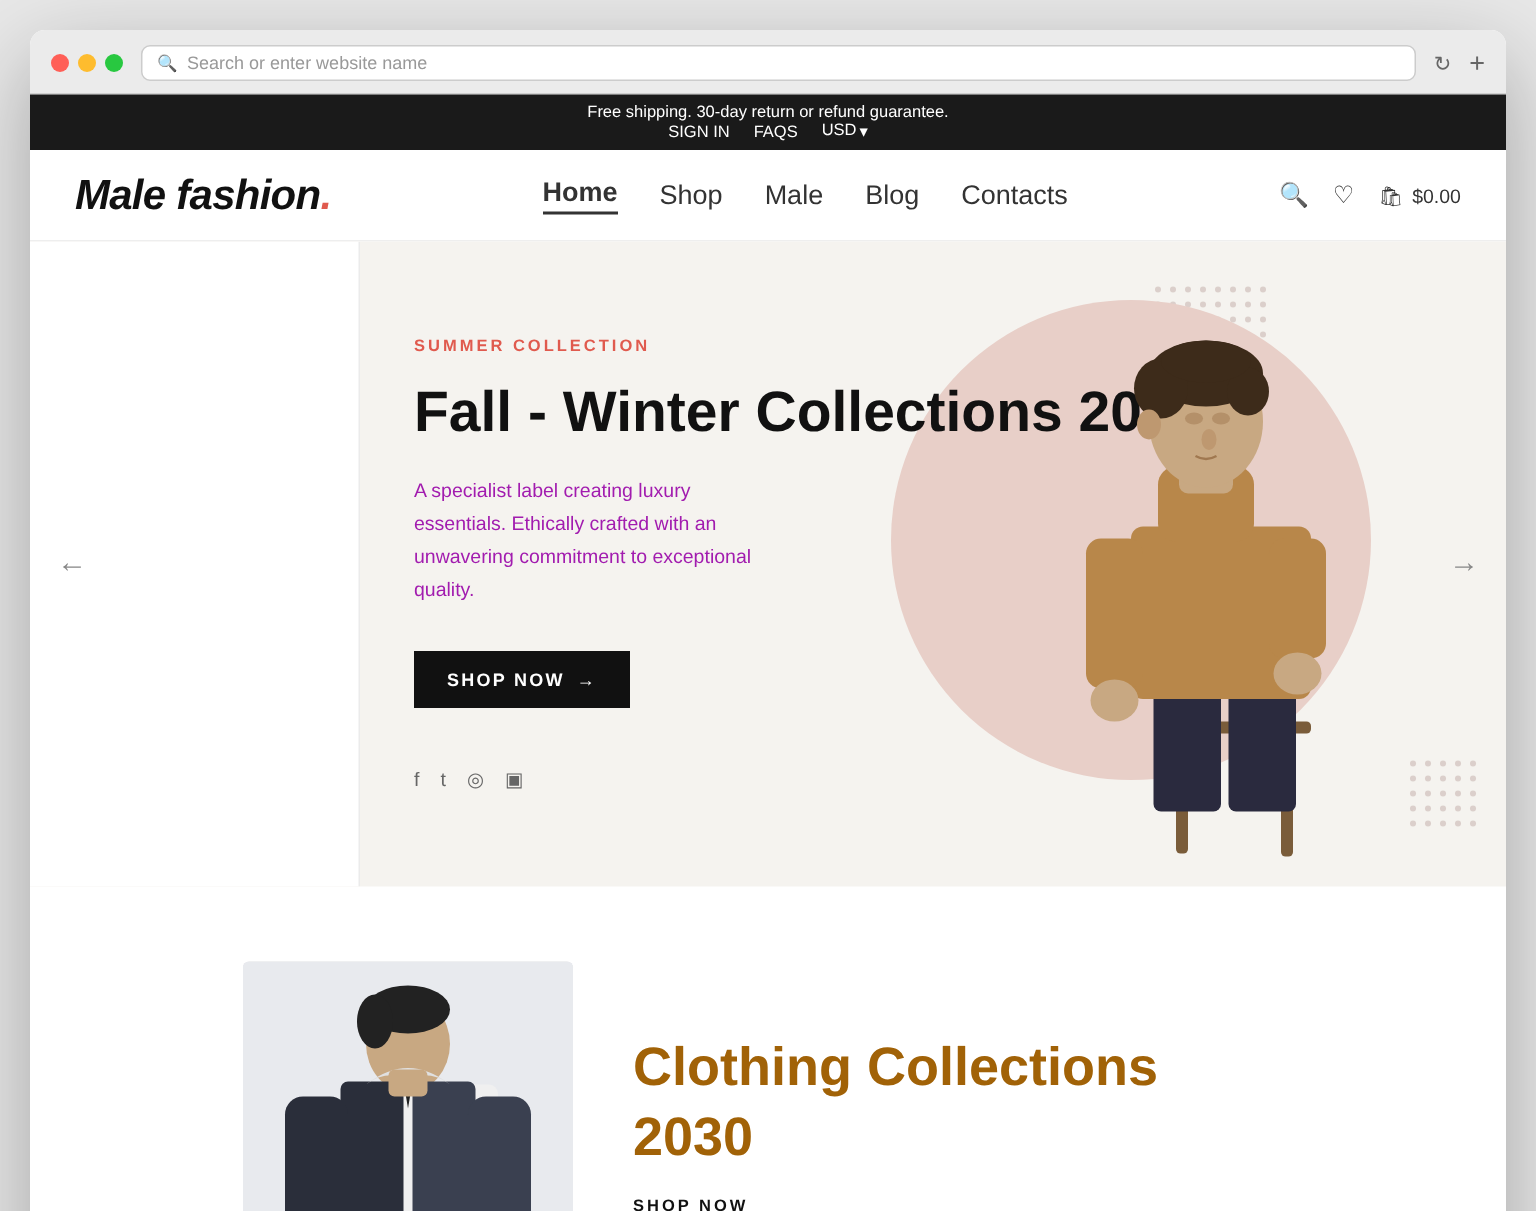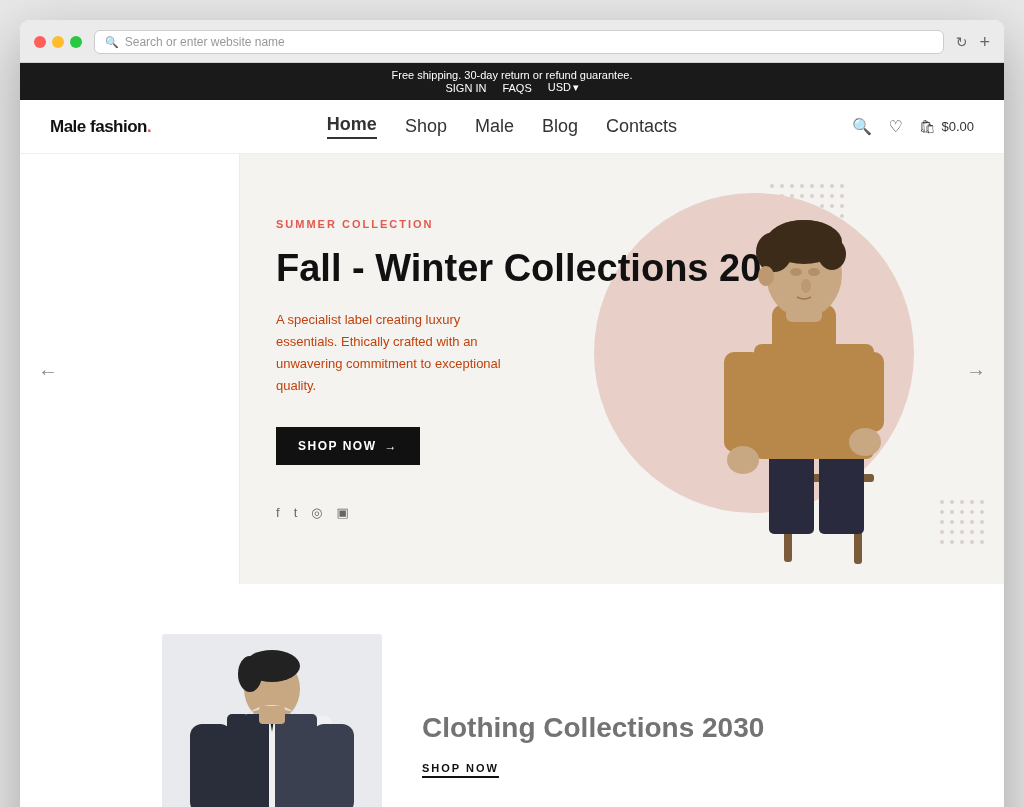--- a/index.html
+++ b/index.html
@@ -76,24 +76,25 @@
     
     .site-header {
       padding: 14px 30px;
       display: flex;
       align-items: center;
       justify-content: space-between;
       border-bottom: 1px solid #eee;
       background: #fff;
     }
     .logo {
-      font-size: 17px;
+      font-size: 28px;
       font-weight: 700;
       color: #111;
       letter-spacing: -0.5px;
+      font-style: italic;
     }
     .logo-dot { color: #e05a4e; }
     .main-nav { display: flex; gap: 28px; align-items: center; }
     .nav-item {
       font-size: 18px;
       color: #333;
       text-decoration: none;
       cursor: pointer;
     }
     .nav-item.active {
@@ -136,21 +137,21 @@
     }
     .hero-title {
       font-size: 38px;
       font-weight: 700;
       color: #111;
       line-height: 1.2;
       margin-bottom: 18px;
     }
     .hero-description {
       font-size: 13px;
-      color: #c2410c;
+      color: #a21caf;
       line-height: 1.7;
       max-width: 240px;
       margin-bottom: 30px;
     }
     .shop-now-btn {
       display: inline-flex;
       align-items: center;
       gap: 8px;
       background: #111;
       color: #fff;
@@ -265,23 +266,23 @@
       border-radius: 4px;
       flex-shrink: 0;
       overflow: hidden;
       position: relative;
     }
     .collection-content {
       flex: 1;
       text-align: left;
     }
     .collection-title {
-      font-size: 28px;
+      font-size: 36px;
       font-weight: 700;
-      color: #737373;
+      color: #a16207;
       line-height: 1.3;
       margin-bottom: 12px;
     }
     .collection-link {
       display: inline-block;
       font-size: 11px;
       font-weight: 700;
       letter-spacing: 2px;
       color: #111;
       text-transform: uppercase;

